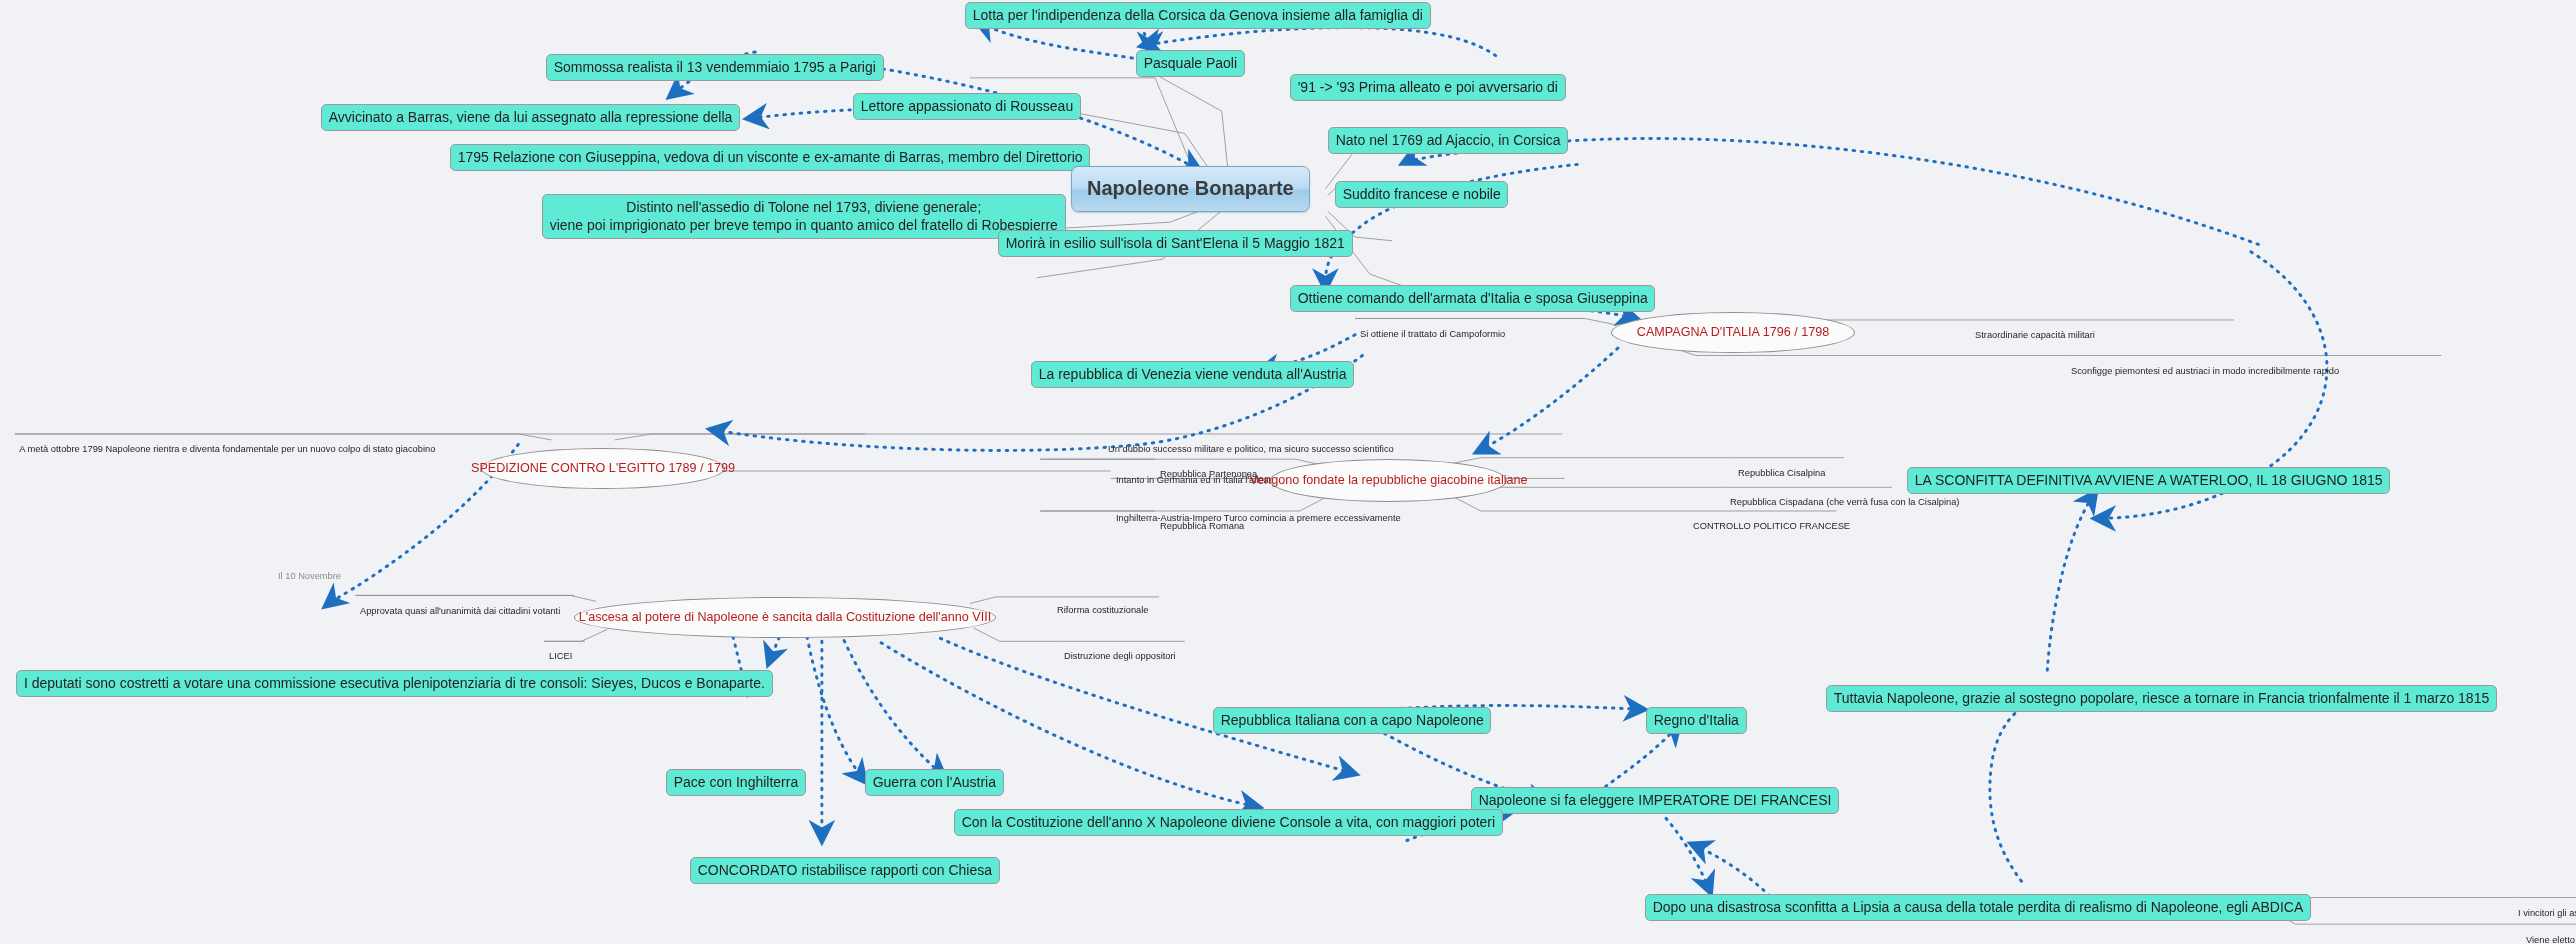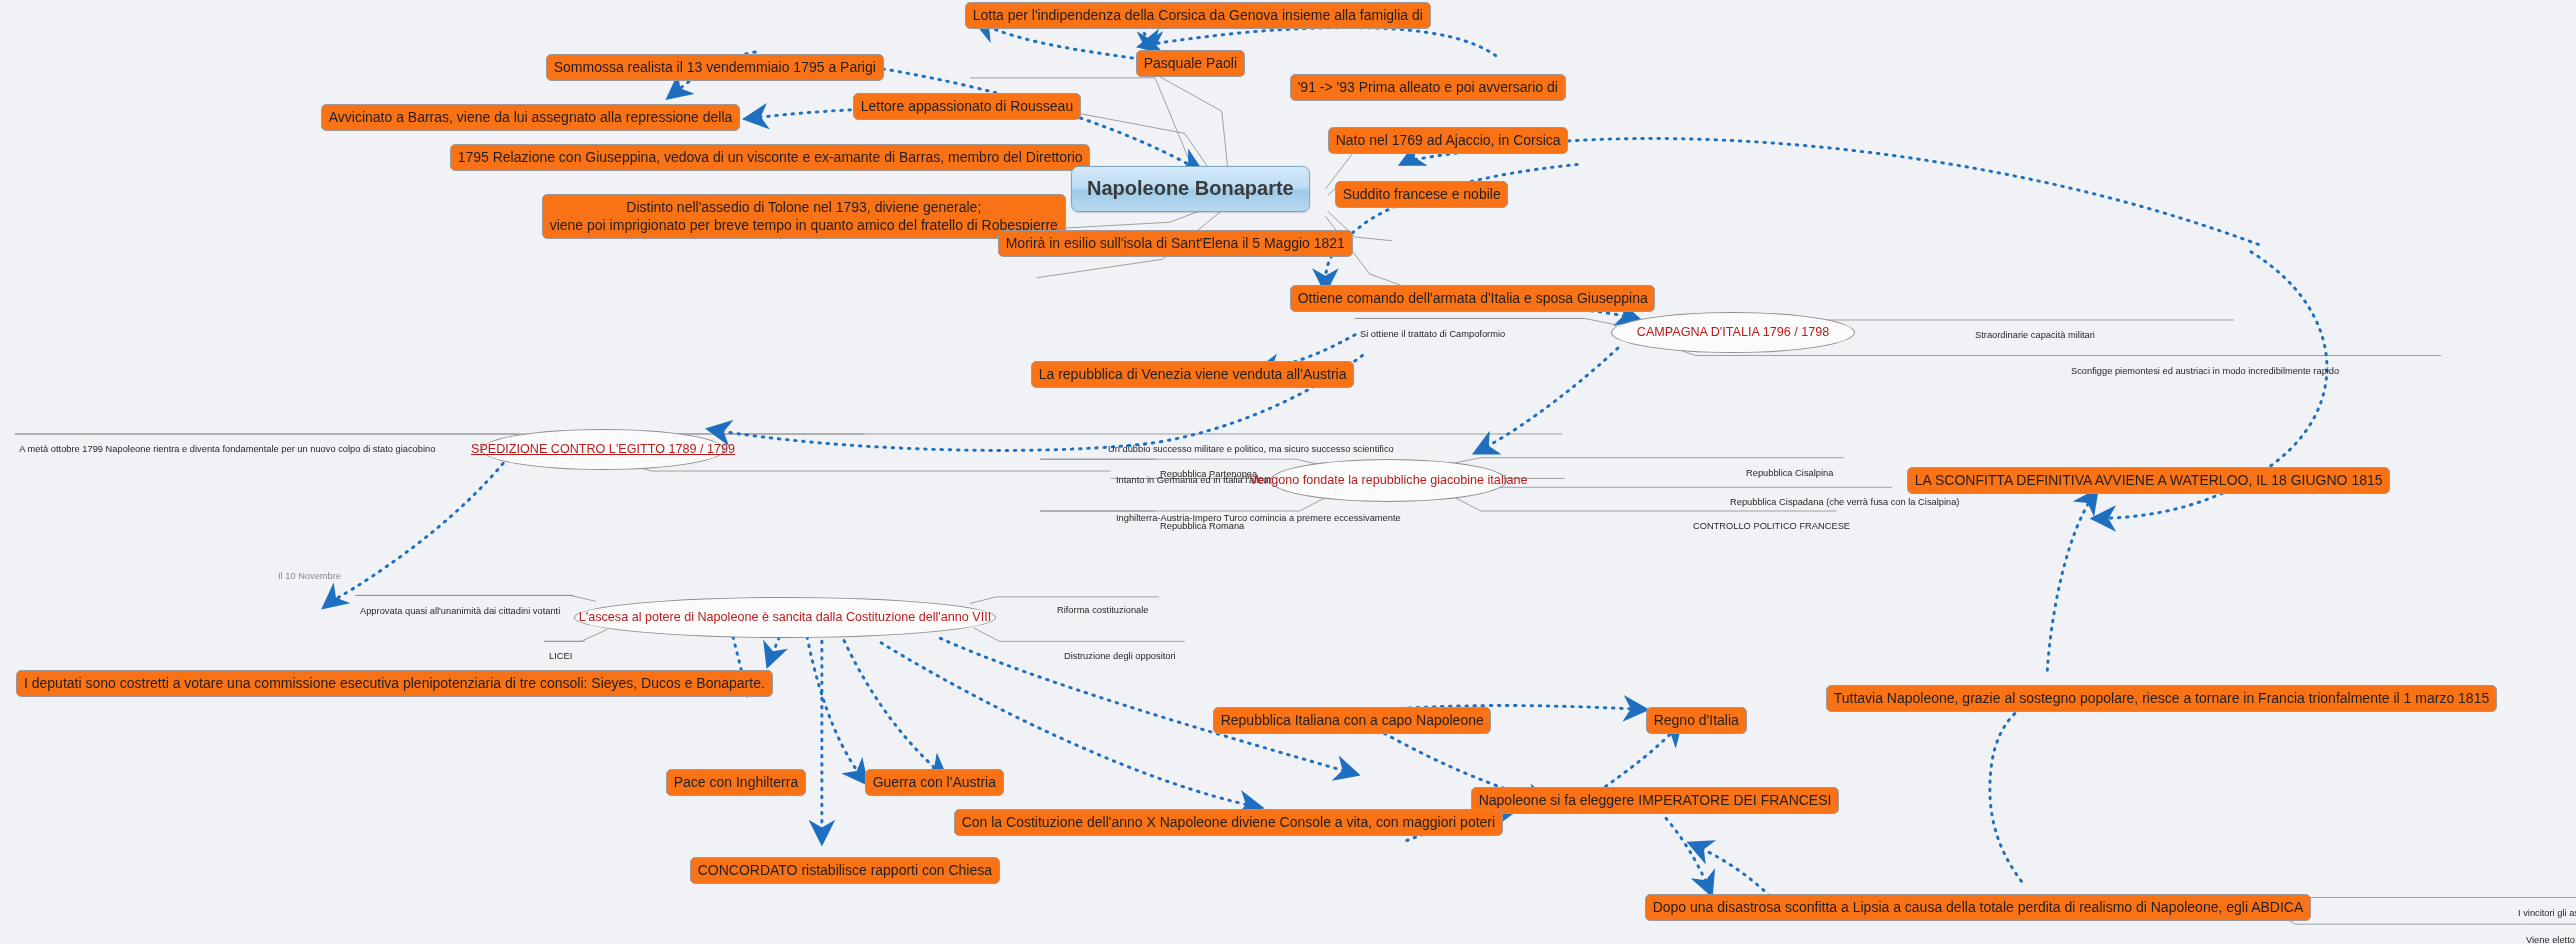--- a/index.html
+++ b/index.html
@@ -16,21 +16,21 @@
 
   
   .node{
     position:absolute;
     box-sizing:border-box;
     display:flex;align-items:center;justify-content:center;
     white-space:pre;
     line-height:1.28;
   }
   .box{
-    background:#f97316;
+    background:#5eead4;
     border:0.7px solid #9a9a9a;
     border-radius:5.2px;
     padding:3.7px 6.7px;
     font-size:14px;
     color:#231f20;
     box-shadow:0 0 0 0 rgba(0,0,0,0);
   }
 
   .root{
     background:linear-gradient(180deg,#d5e9f8 0%,#bcdcf3 45%,#9ecbe9 55%,#b9d9f0 100%);
@@ -211,32 +211,32 @@
   <div class="node box" style="left:1031px;top:361px;">La repubblica di Venezia viene venduta all'Austria</div>
 
   <div class="leaf xs" style="left:16.3px;top:419px;">
     <span class="lbl">A metà ottobre 1799 Napoleone rientra e diventa fondamentale per un nuovo colpo di stato giacobino</span>
   </div>
 
   <div class="leaf xs" style="left:1105px;top:419px;">
     <span class="lbl">Un dubbio successo militare e politico, ma sicuro successo scientifico</span>
   </div>
 
-  <div class="node ellipse mid" style="left:481px;top:429px;width:244px;height:41px;text-decoration:underline;">SPEDIZIONE CONTRO L'EGITTO 1789 / 1799</div>
+  <div class="node ellipse mid" style="left:481px;top:448px;width:244px;height:41px;">SPEDIZIONE CONTRO L'EGITTO 1789 / 1799</div>
 
   <div class="leaf xs" style="left:1113px;top:450px;">
     <span class="lbl">Intanto in Germania ed in Italia l'alleanza</span>
     <span class="lbl">Inghilterra-Austria-Impero Turco comincia a premere eccessivamente</span>
   </div>
 
   <div class="leaf xs" style="left:1157px;top:444px;">
     <span class="lbl">Repubblica Partenopea</span>
   </div>
 
-  <div class="leaf xs" style="left:1735px;top:443px;margin-left:8px;">
+  <div class="leaf xs" style="left:1735px;top:443px;">
     <span class="lbl">Repubblica Cisalpina</span>
   </div>
 
   <div class="node ellipse mid" style="left:1270px;top:459px;width:237px;height:43px;">Vengono fondate la repubbliche giacobine italiane</div>
 
   <div class="leaf xs" style="left:1727px;top:472px;">
     <span class="lbl">Repubblica Cispadana (che verrà fusa con la Cisalpina)</span>
   </div>
 
   <div class="leaf xs" style="left:1157px;top:496px;">

